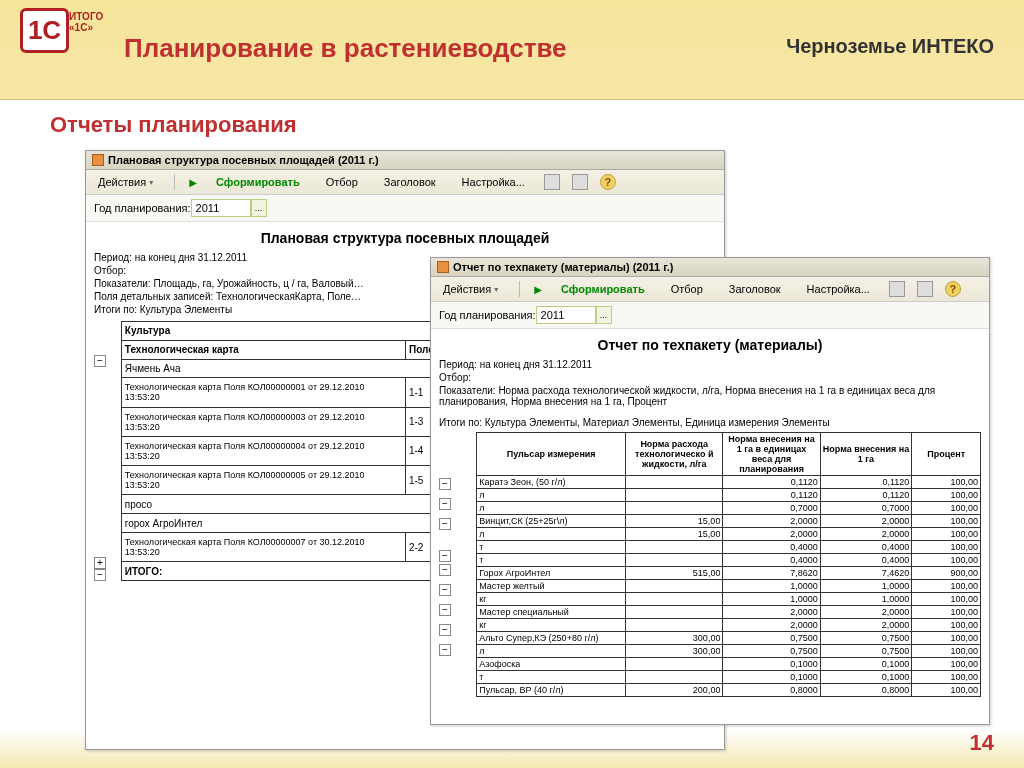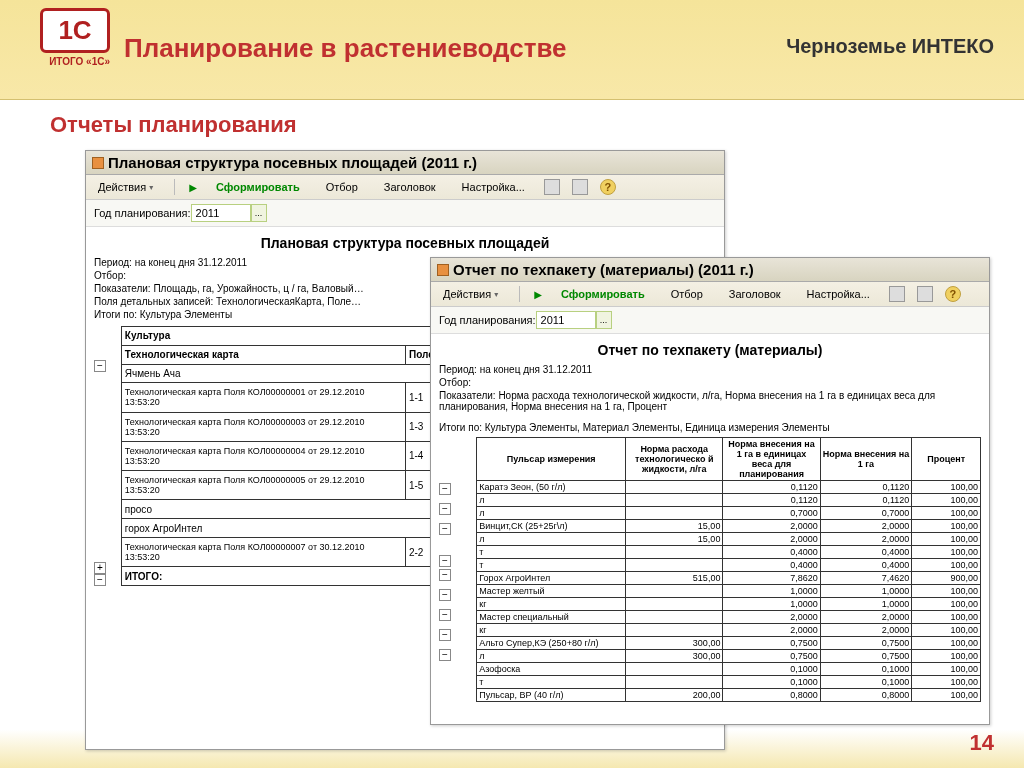--- a/index.html
+++ b/index.html
@@ -1,28 +1,28 @@
 <!DOCTYPE html>
 <html><head>
 <meta charset="utf-8">
 <style>
 *{box-sizing:border-box;margin:0;padding:0}
 body{font-family:Arial,sans-serif;background:#f0f0e8;width:1024px;height:768px;overflow:hidden;position:relative}
 .slide{width:1024px;height:768px;background:linear-gradient(#fff 0,#fff 95%,#f5e8b0 100%);position:relative}
 .header{height:100px;background:linear-gradient(#f5e49a,#f8e8a8);border-bottom:1px solid #d4c070;display:flex;align-items:flex-start;padding:8px 20px}
-.logo{width:90px;height:70px;display:flex;flex-direction:column;align-items:flex-end}
+.logo{width:90px;height:70px;display:flex;flex-direction:row;align-items:flex-start}
 .logo-img{width:70px;height:45px;border:3px solid #b02020;border-radius:6px;display:flex;align-items:center;justify-content:center;font-size:26px;font-weight:bold;color:#b02020;background:#fff}
 .logo-text{font-size:10px;color:#b02020;font-weight:bold;margin-top:3px}
 .title{font-size:26px;font-weight:bold;color:#c03030;margin-left:14px;margin-top:25px}
 .inteko{position:absolute;right:30px;top:35px;font-size:20px;font-weight:bold;color:#333}
 .subtitle{font-size:22px;font-weight:bold;color:#c03030;padding:12px 50px}
 .window{position:absolute;background:#fff;border:1px solid #999;box-shadow:1px 1px 3px rgba(0,0,0,0.2)}
 .win1{left:85px;top:150px;width:640px;height:600px}
 .win2{left:430px;top:257px;width:560px;height:468px}
-.titlebar{background:linear-gradient(#e8e4d8,#d8d4c0);padding:3px 6px;font-size:15px;font-weight:bold;border-bottom:1px solid #aaa;display:flex;align-items:center}
+.titlebar{background:linear-gradient(#e8e4d8,#d8d4c0);padding:3px 6px;font-size:11px;font-weight:bold;border-bottom:1px solid #aaa;display:flex;align-items:center}
 .titlebar-icon{width:12px;height:12px;background:#e89040;margin-right:4px;border:1px solid #a06020}
 .toolbar{background:linear-gradient(#f4f0e4,#ece8d8);padding:3px 5px;border-bottom:1px solid #ccc;display:flex;align-items:center;gap:12px;font-size:11px}
 .tb-btn{padding:2px 6px;border:1px solid transparent;cursor:pointer;border-radius:2px}
 .tb-form{color:#008800;font-weight:bold}
 .tb-play{color:#008800;font-size:10px}
 .tb-sep{width:1px;height:16px;background:#bbb;margin:0 2px}
 .tb-icon{width:16px;height:16px;background:#ddd;border:1px solid #999;display:inline-block}
 .help-icon{width:16px;height:16px;border-radius:50%;background:#f0d060;border:1px solid #c0a040;display:flex;align-items:center;justify-content:center;font-size:11px;font-weight:bold;color:#805000}
 .dropdown{display:inline-flex;align-items:center}
 .dropdown::after{content:'▾';font-size:8px;margin-left:3px;color:#666}

